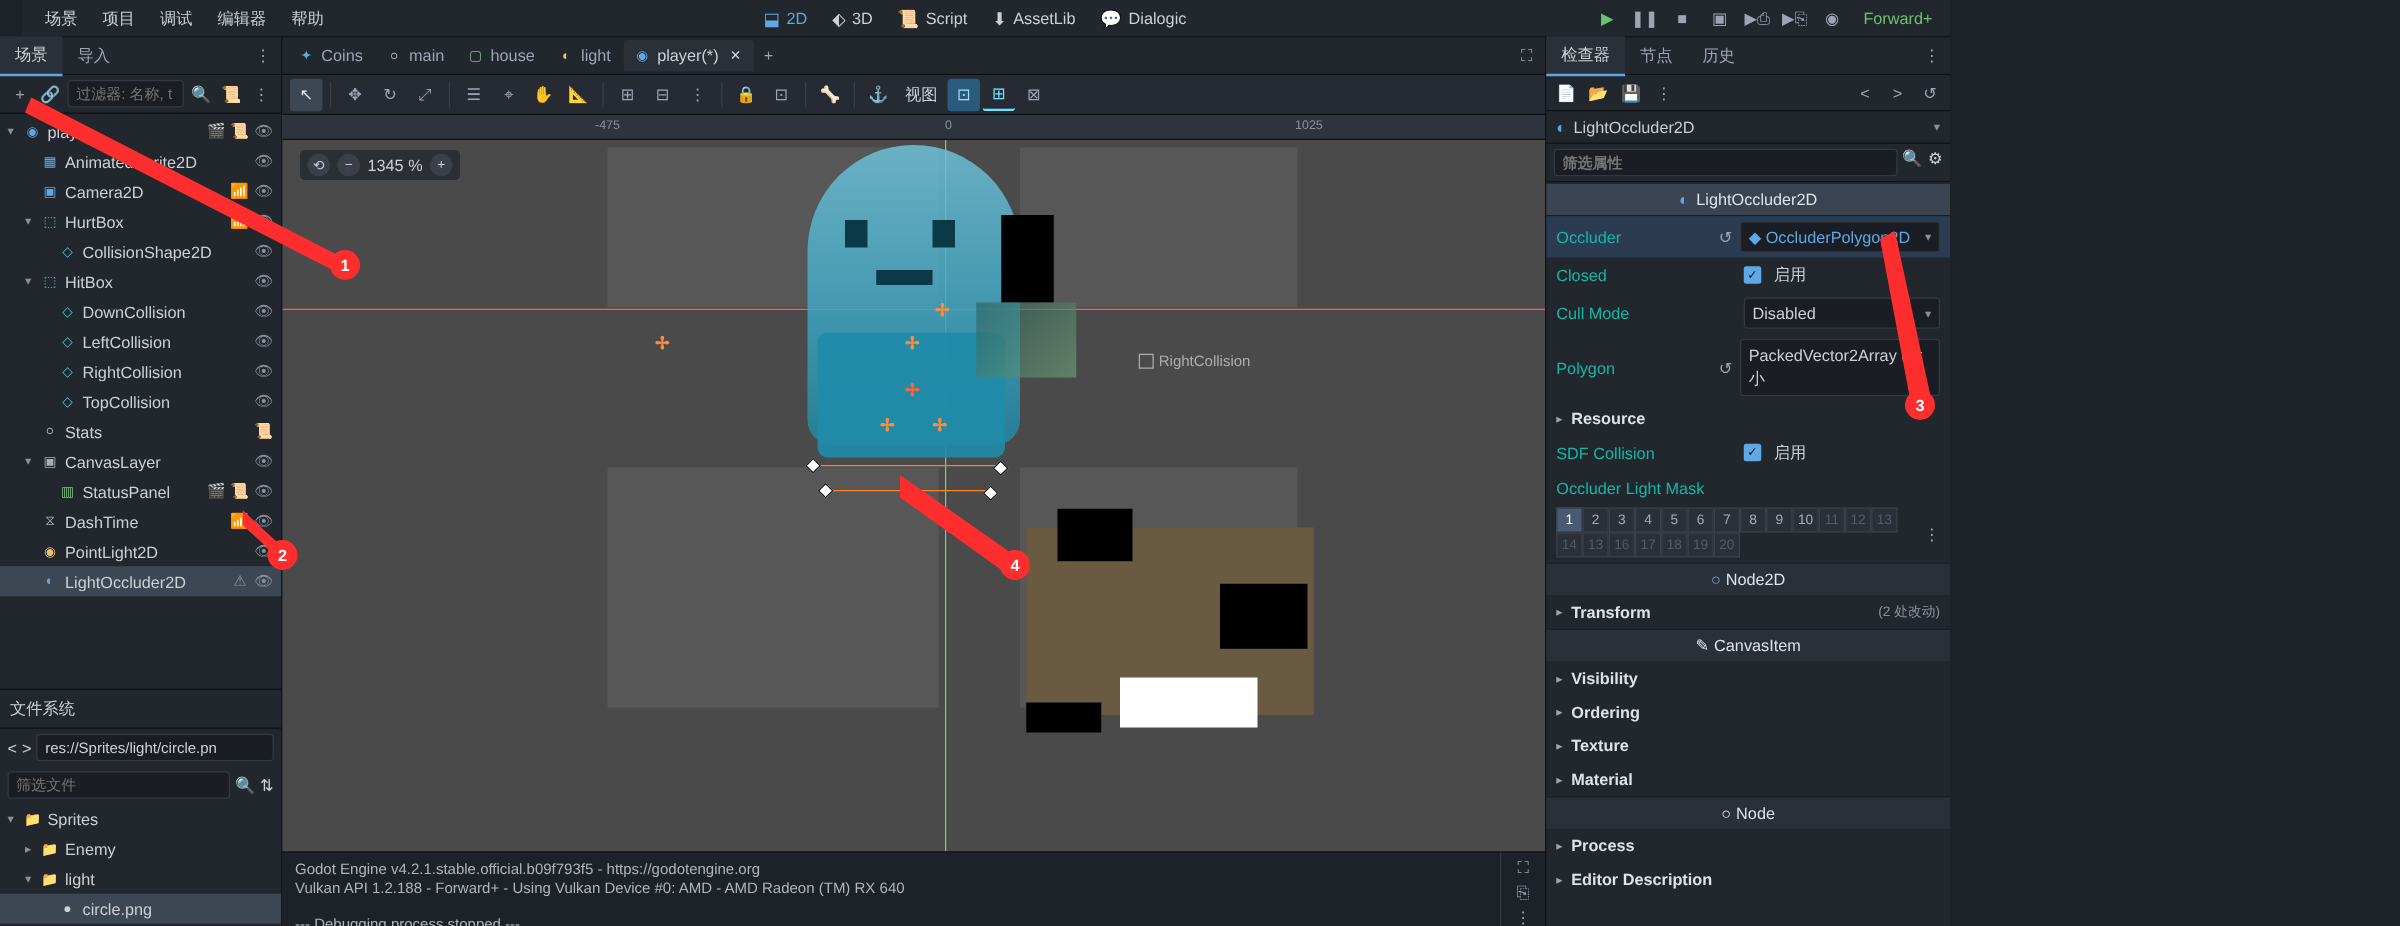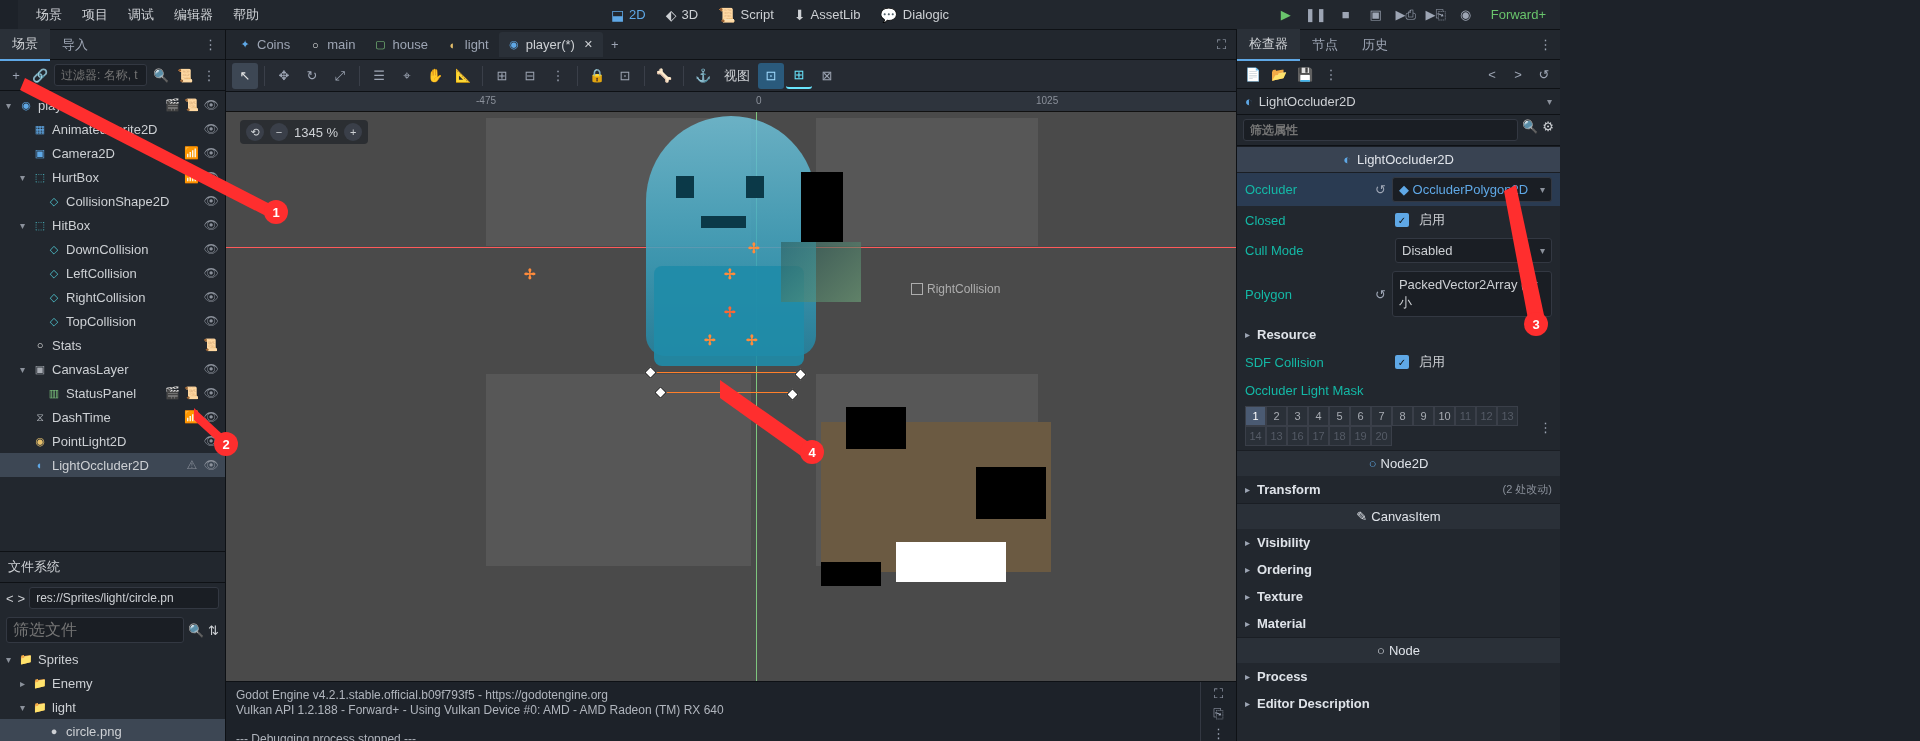--- a/index.html
+++ b/index.html
@@ -41,21 +41,21 @@
 .ico-white { color: #e6e6e6; }
 .ico-gray { color: #a8acb3; }
 .ico-yellow { color: #e6c06c; }
 .warn { color: #e6c06c; }
 
 .fs-panel { border-top: 1px solid #0e1115; display: flex; flex-direction: column; flex-shrink: 0; height: 190px; }
 .fs-header { padding: 6px 8px; border-bottom: 1px solid #0e1115; }
 .fs-path { display: flex; align-items: center; gap: 4px; padding: 4px 6px; }
 .fs-path input { flex: 1; background: #1a1e24; border: 1px solid #333842; border-radius: 3px; padding: 3px 6px; color: #cdd0d4; font-size: 12px; min-width: 0; }
 .fs-filter-row { display: flex; align-items: center; padding: 4px 6px; gap: 4px; }
-.fs-filter-row input { flex: 1; background: #1a1e24; border: 1px solid #333842; border-radius: 3px; padding: 3px 6px; color: #5eead4; font-size: 16px; min-width: 0; }
+.fs-filter-row input { flex: 1; background: #1a1e24; border: 1px solid #333842; border-radius: 3px; padding: 3px 6px; color: #5eead4; font-size: 12px; min-width: 0; }
 .fs-tree { flex: 1; overflow-y: auto; }
 
 .center-panel { flex: 1; display: flex; flex-direction: column; background: #22272e; min-width: 0; }
 .scene-tabs { height: 30px; display: flex; align-items: center; border-bottom: 1px solid #0e1115; padding: 0 4px; }
 .scene-tab { padding: 5px 10px 5px 8px; display: flex; align-items: center; gap: 5px; cursor: pointer; border-radius: 3px 3px 0 0; color: #9da5b4; }
 .scene-tab.active { background: #2a3038; color: #cdd0d4; }
 .scene-tab .close { margin-left: 4px; font-size: 11px; }
 .scene-tab-icon { width: 14px; height: 14px; display: inline-flex; align-items: center; justify-content: center; font-size: 11px; }
 .scene-tabs-right { margin-left: auto; display: flex; gap: 6px; padding-right: 6px; color: #9da5b4; }
 

